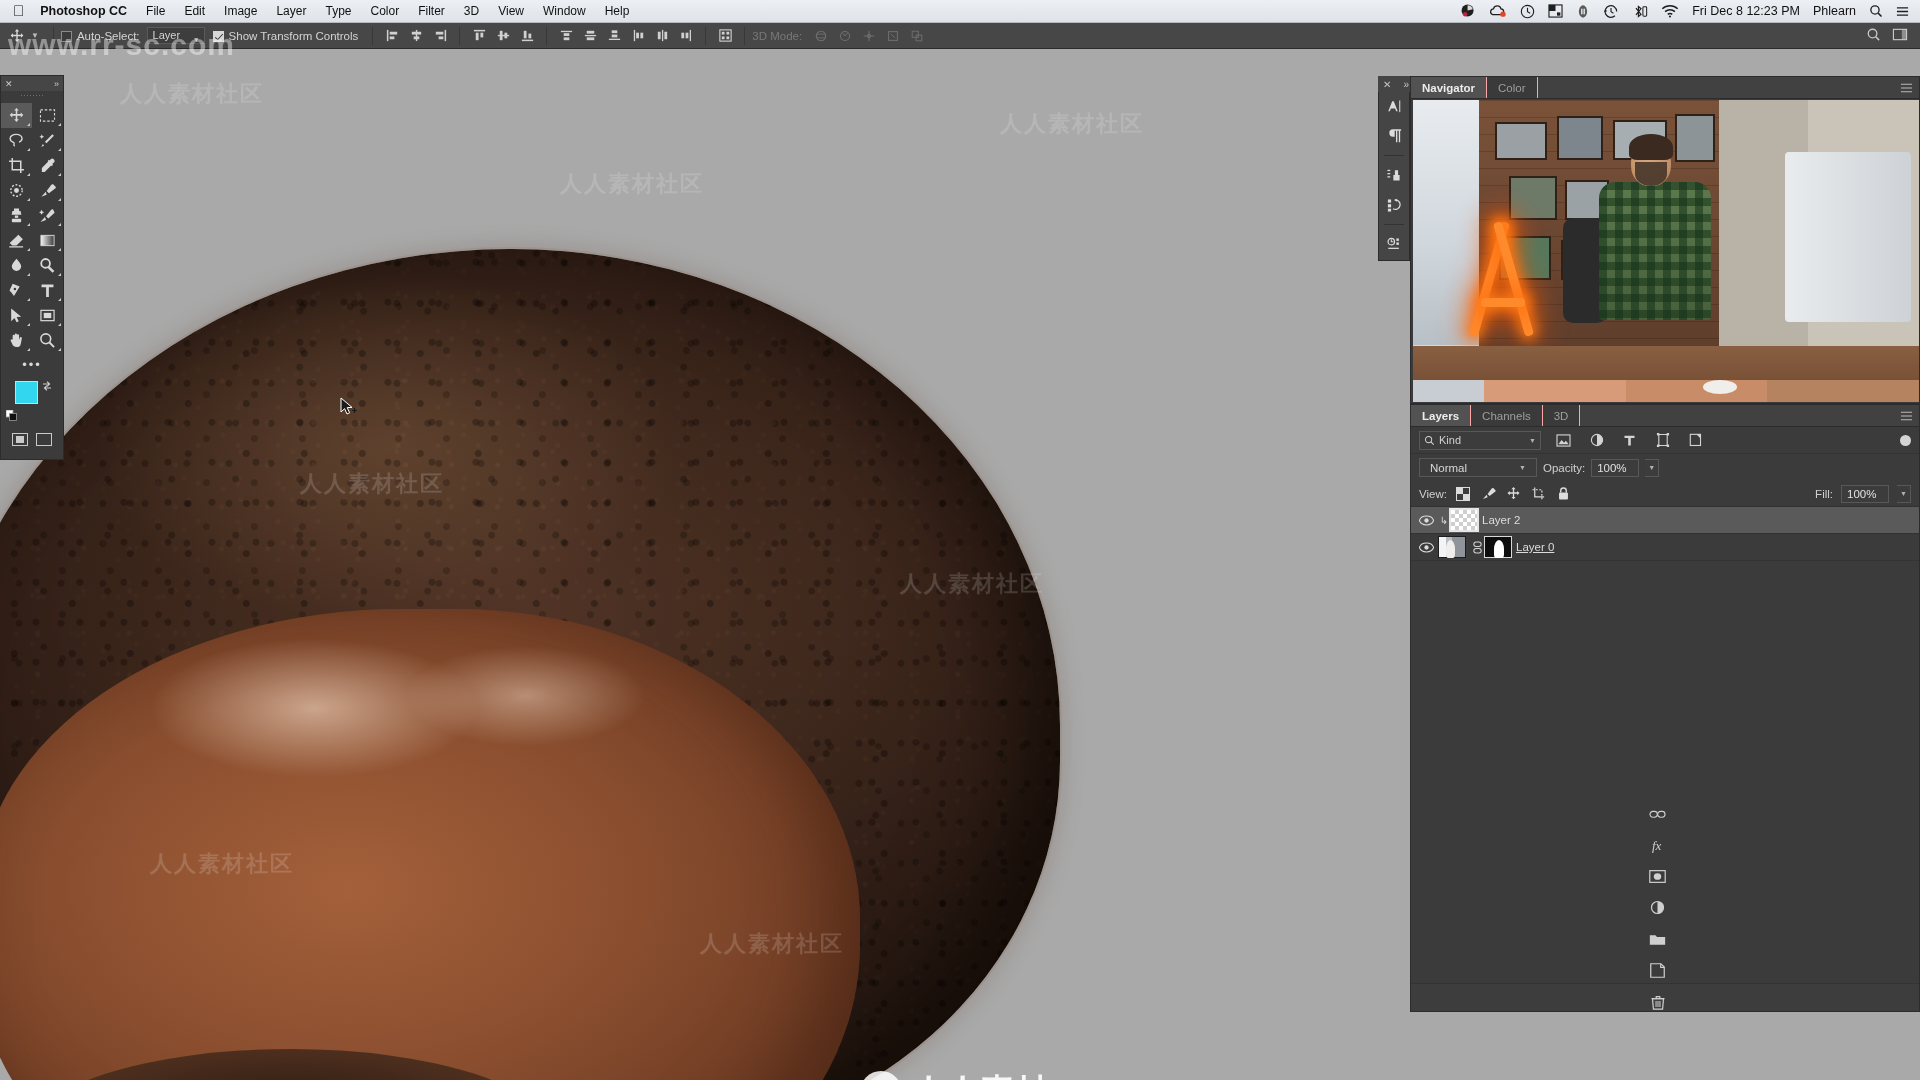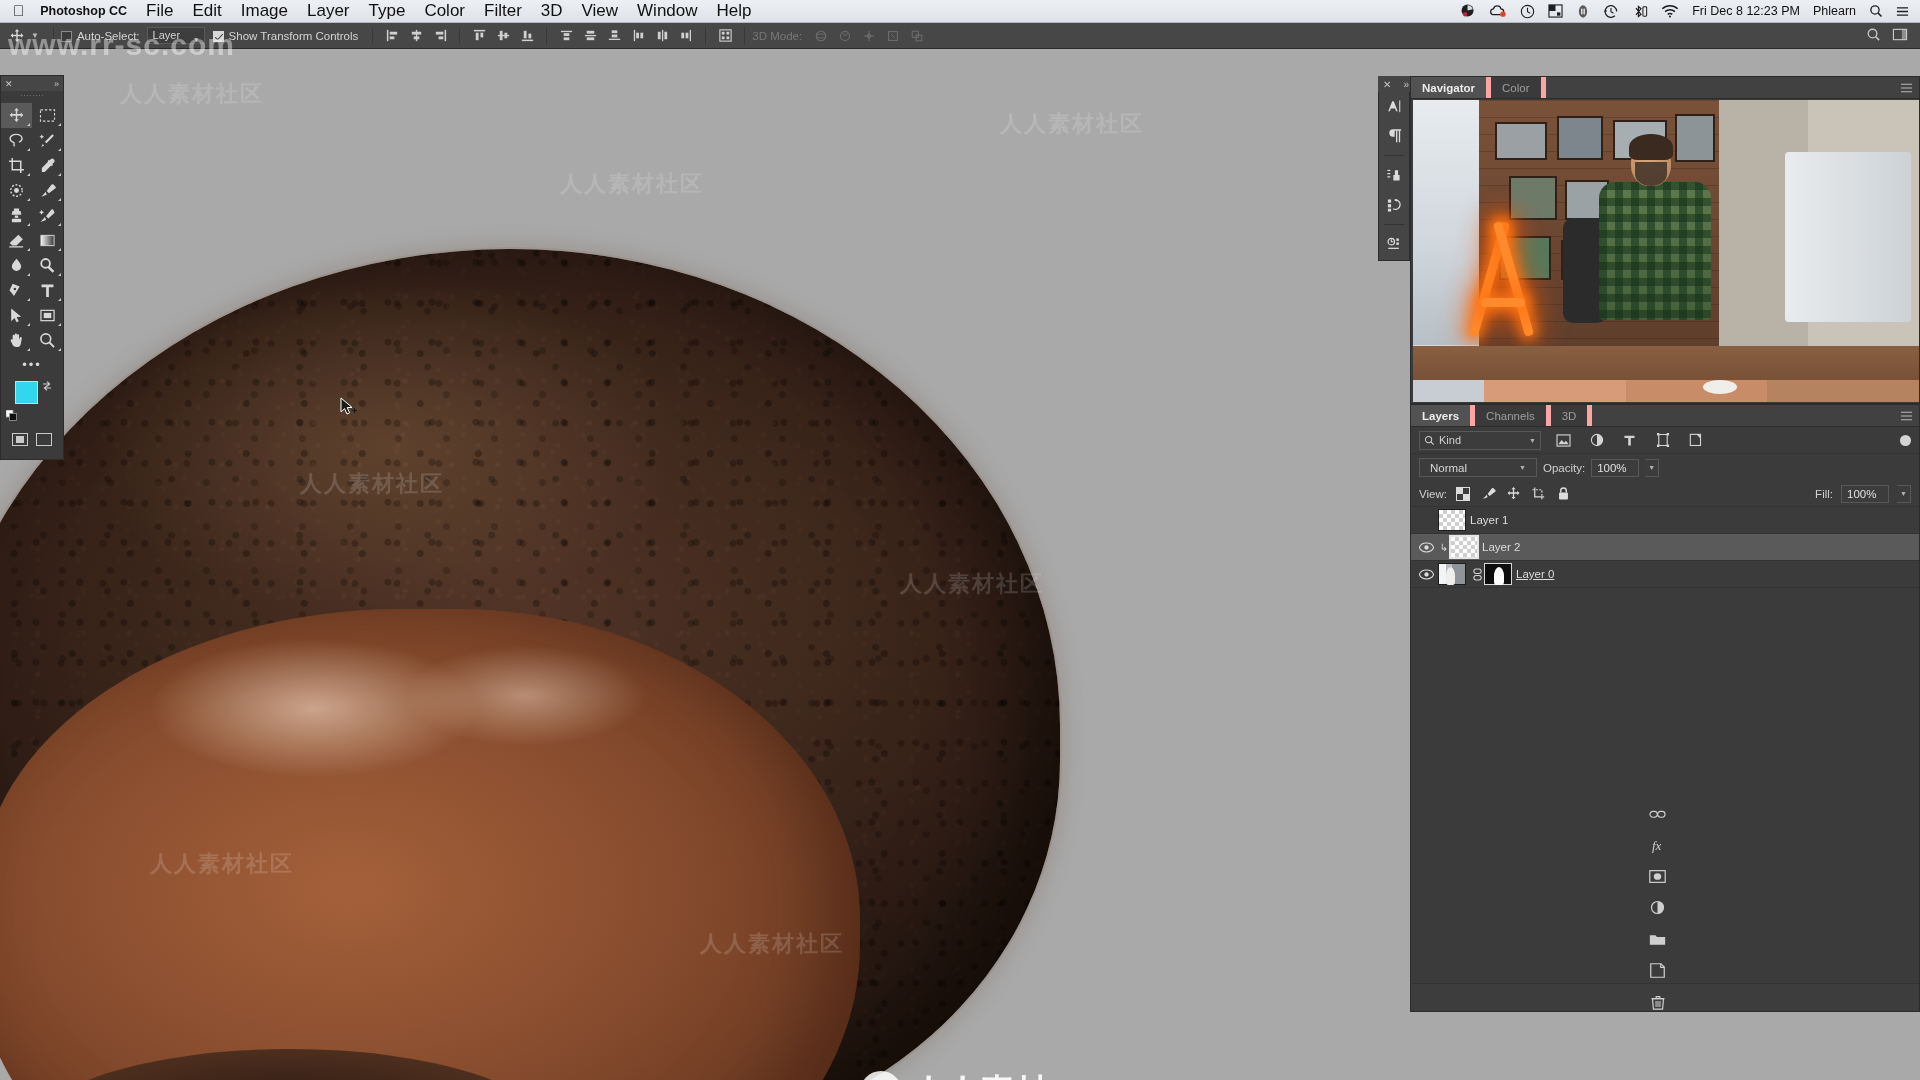--- a/index.html
+++ b/index.html
@@ -17,21 +17,21 @@
     background: linear-gradient(to bottom, #eceff3 0%, #dfe3e9 100%);
     border-bottom: 1px solid #b4b9c0;
     display: flex; align-items: center;
     font-size: 12.5px; color: #111;
   }
   .apple-logo {
     margin-left: 13px; margin-right: 16px; font-size: 15px; line-height: 1;
     color: #111; position: relative; top: -1px;
   }
   .macbar .app-name { font-weight: bold; margin-right: 19px; font-size: 12.5px; }
-  .macbar .mitem { margin-right: 19px; font-size: 17px; white-space: nowrap; }
+  .macbar .mitem { margin-right: 19px; font-size: 12px; white-space: nowrap; }
   .macbar-right {
     margin-left: auto; display: flex; align-items: center; gap: 13px;
     padding-right: 11px; font-size: 12px;
   }
   .macbar-right .sicon { display: inline-flex; align-items: center; justify-content: center; }
   .macbar-right .txt { font-size: 12.5px; color: #111; white-space: nowrap; }
 
   
   .optbar {
     position: absolute; top: 23px; left: 0; width: 1920px; height: 26px;
@@ -220,21 +220,21 @@
     position: absolute; left: 1410px; top: 76px; width: 510px; height: 328px;
     background: #3b3b3b; border: 1px solid #2c2c2c;
   }
   .panel-tabs {
     height: 22px; display: flex; align-items: stretch; background: #414141;
     border-bottom: 1px solid #2c2c2c; position: relative;
   }
   .panel-tab {
     padding: 0 11px; display: flex; align-items: center;
     font-size: 11.5px; color: #9e9e9e; background: #3a3a3a;
-    border-right: 5px solid #fca5a5;
+    border-right: 1px solid #fca5a5;
   }
   .panel-tab.active { background: #525252; color: #ececec; font-weight: bold; }
   .panel-menu {
     margin-left: auto; display: flex; align-items: center; padding-right: 6px;
     color: #b9b9b9; font-size: 11px;
   }
   .nav-thumb {
     position: absolute; left: 2px; top: 23px; width: 506px; height: 302px;
     overflow: hidden; background: #1c1c1c;
   }
@@ -1047,25 +1047,20 @@
             <rect x="2.2" y="7" width="9.6" height="7.4" rx="1" fill="#dcdcdc"></rect>
           </svg>
       </div>
       <span style="margin-left:auto">Fill:</span>
       <div class="num-box">100%</div>
       <div class="num-car">▼</div>
     </div>
 
     <div class="layer-list">
 
-      <div class="layer-row">
-        <div class="eye-cell"></div>
-        <div class="thumb"></div>
-        <span class="layer-name">Layer 1</span>
-      </div>
 
       <div class="layer-row selected">
         <div class="eye-cell">
           <svg width="15" height="11" viewBox="0 0 16 11">
               <path d="M8 .8C4.2.8 1.2 3.2.4 5.5c.8 2.3 3.8 4.7 7.6 4.7s6.8-2.4 7.6-4.7C14.8 3.2 11.8.8 8 .8z" fill="none" stroke="#dcdcdc" stroke-width="1.1"></path>
               <circle cx="8" cy="5.5" r="2.3" fill="#dcdcdc"></circle>
             </svg>
         </div>
         <span class="clip-ico">↳</span>
         <div class="thumb sel-outline"></div>

